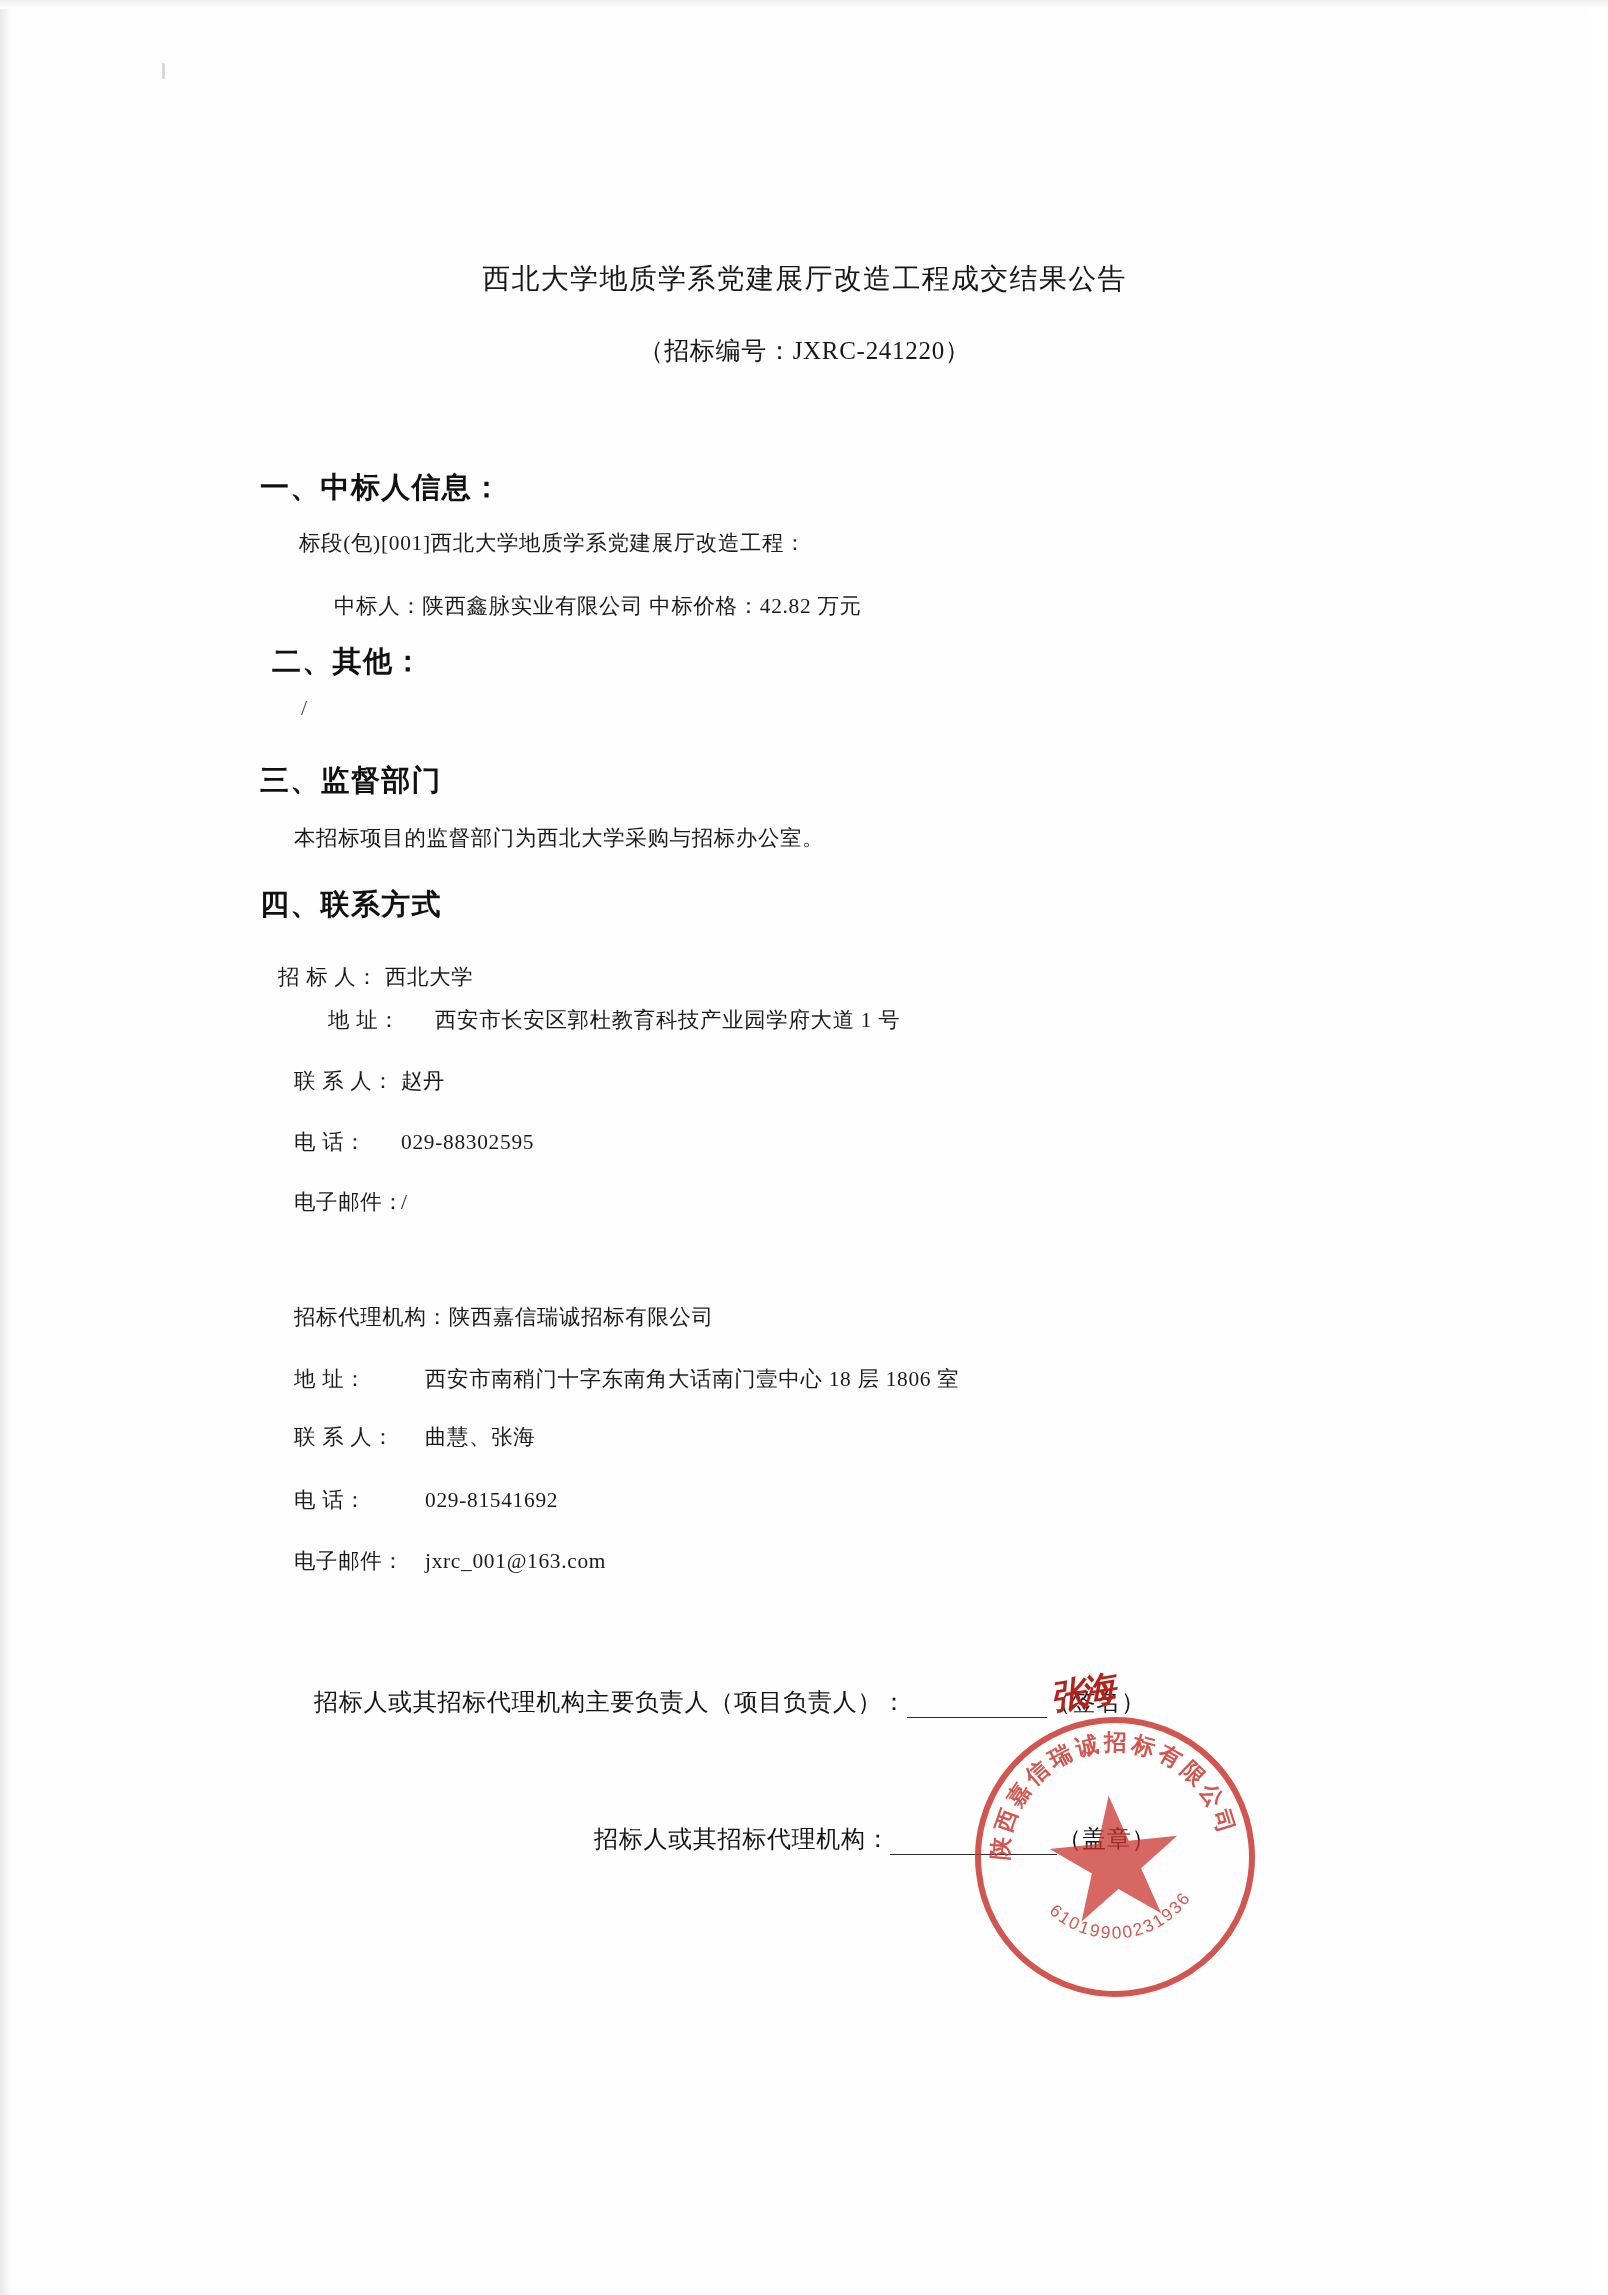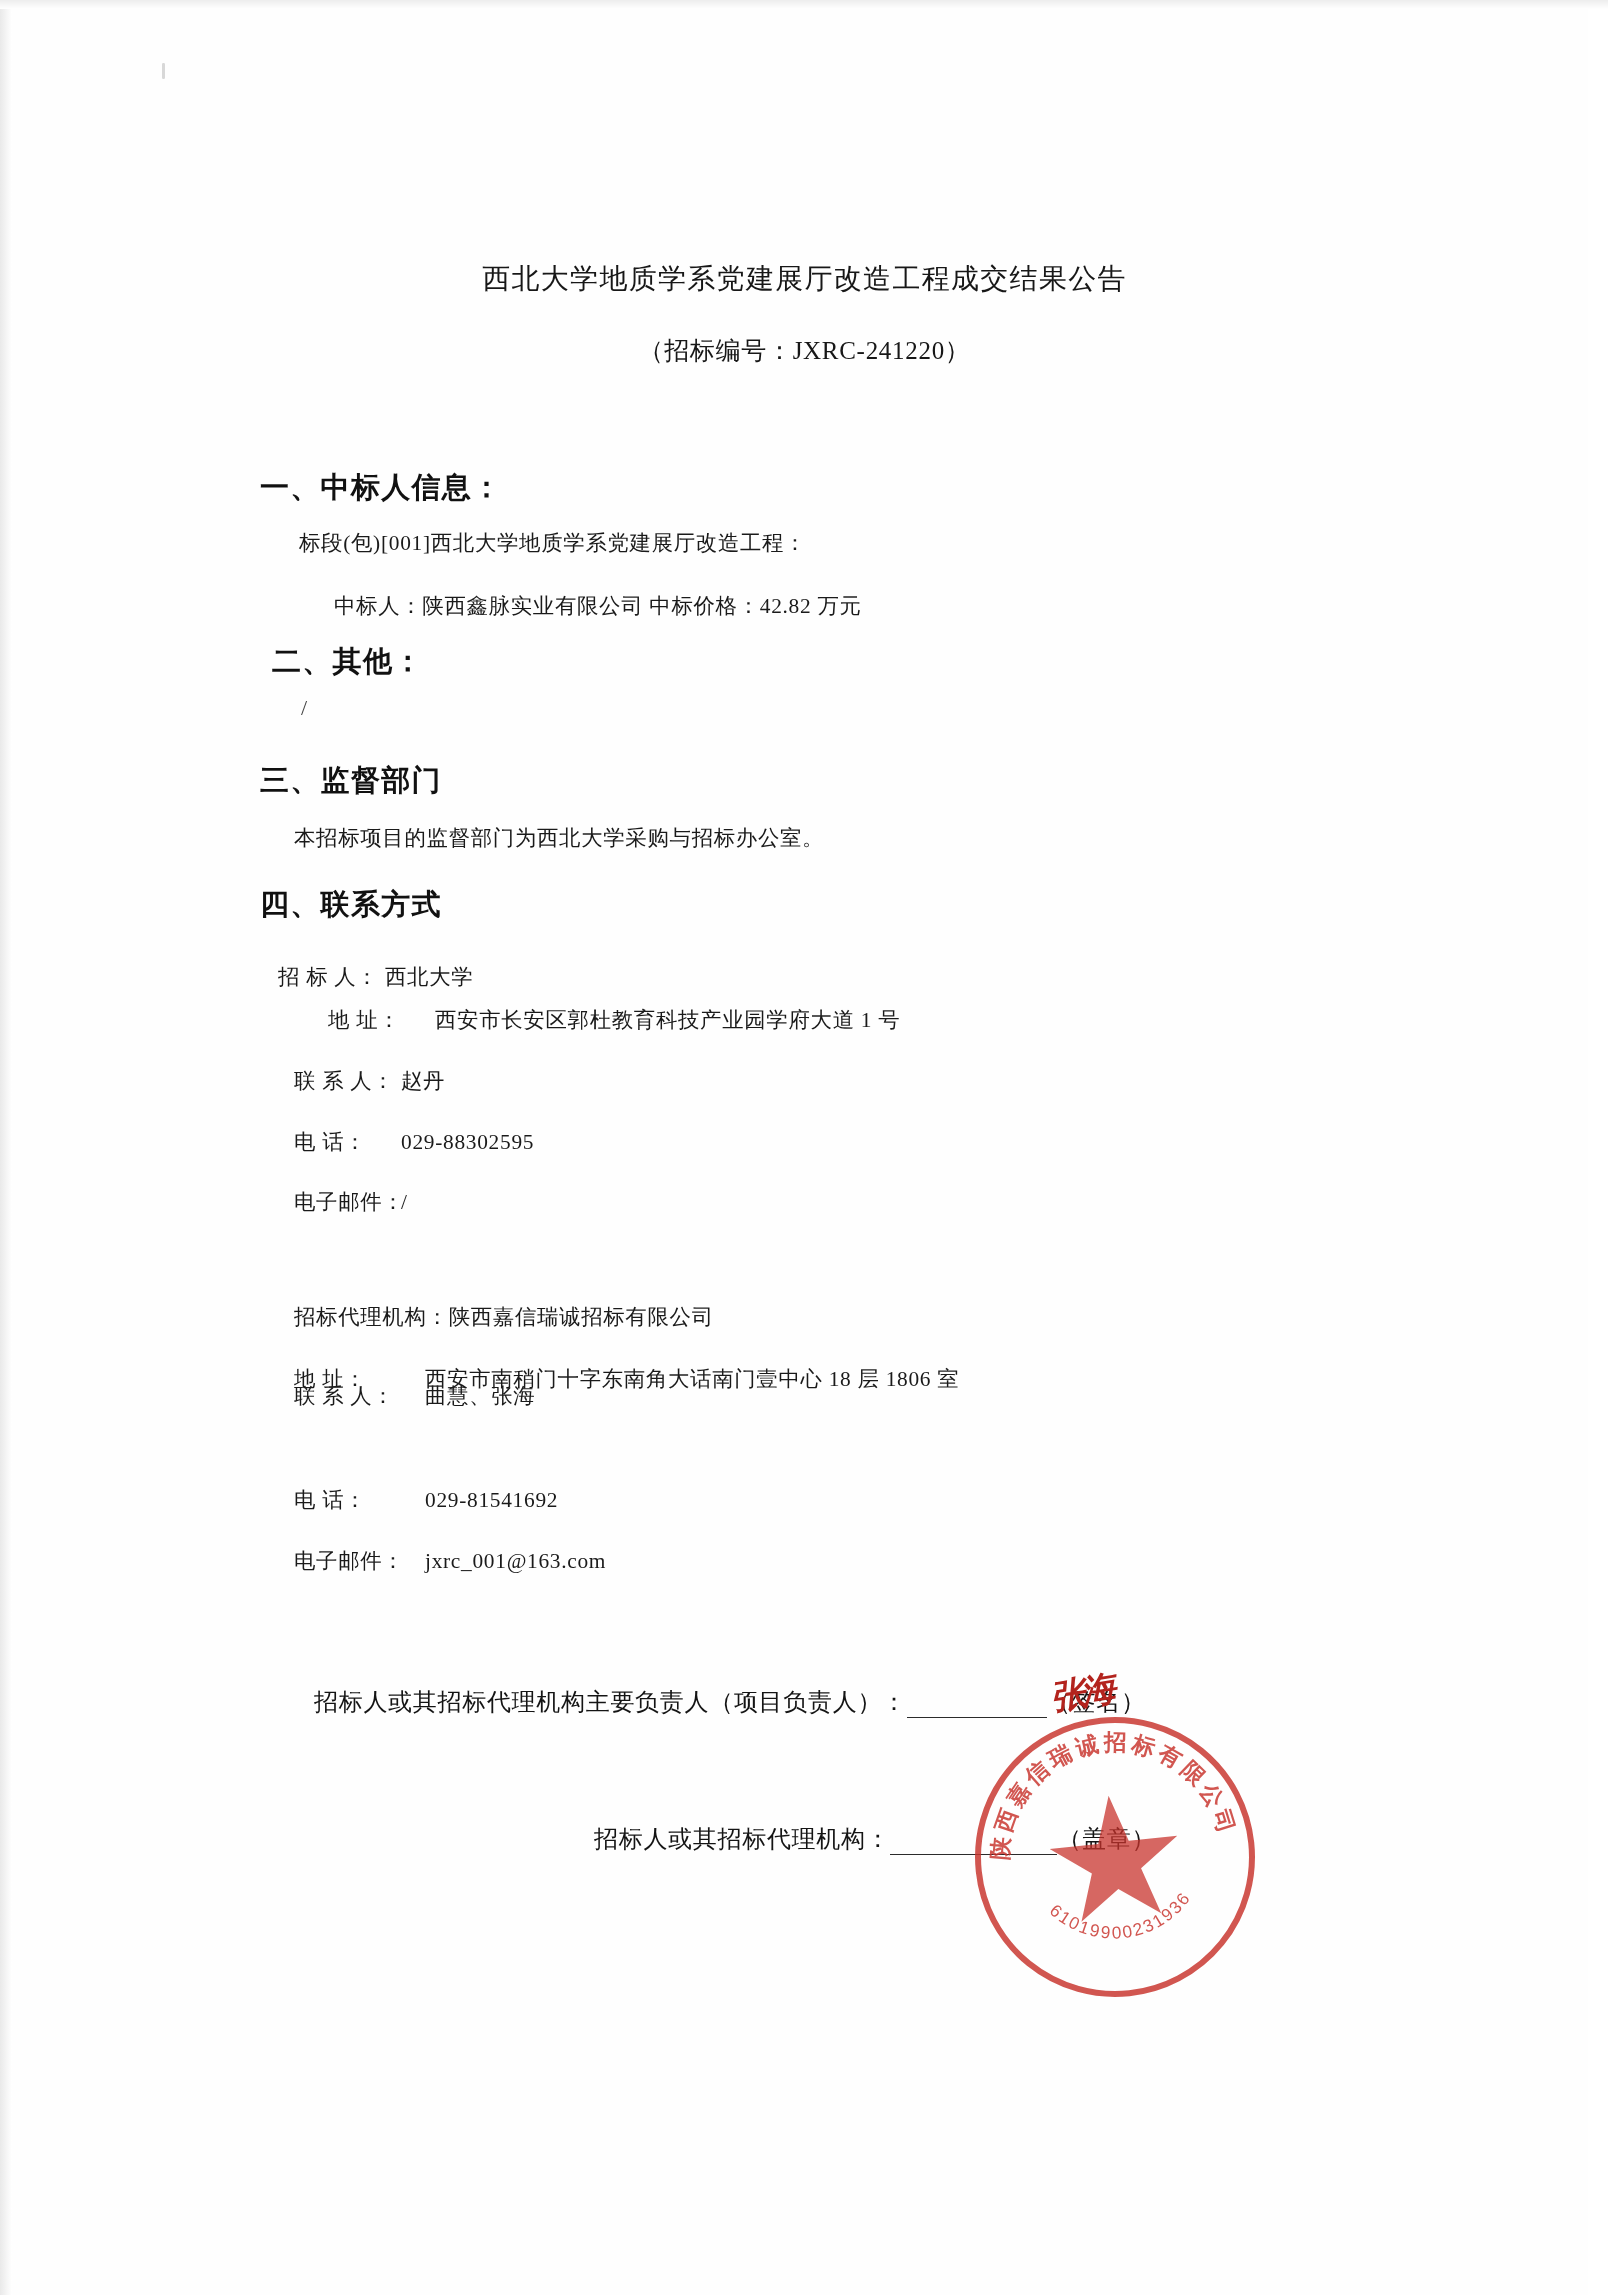--- a/index.html
+++ b/index.html
@@ -184,21 +184,21 @@
     <div class="body-line" style="left:294px; top:1187px;">
       <span class="label-col">电子邮件：</span><span>/</span>
     </div>
 
     <div class="body-line" style="left:294px; top:1302px;">
       <span>招标代理机构：</span><span>陕西嘉信瑞诚招标有限公司</span>
     </div>
     <div class="body-line" style="left:294px; top:1364px;">
       <span class="label-col-wide">地      址：</span><span>西安市南稍门十字东南角大话南门壹中心 18 层 1806 室</span>
     </div>
-    <div class="body-line" style="left:294px; top:1381px;">
+    <div class="body-line" style="left:294px; top:1422px;">
       <span class="label-col-wide">联 系 人：</span><span>曲慧、张海</span>
     </div>
     <div class="body-line" style="left:294px; top:1485px;">
       <span class="label-col-wide">电      话：</span><span>029-81541692</span>
     </div>
     <div class="body-line" style="left:294px; top:1546px;">
       <span class="label-col-wide">电子邮件：</span><span>jxrc_001@163.com</span>
     </div>
 
     <div class="sign-line" style="left:314px; top:1686px;">

